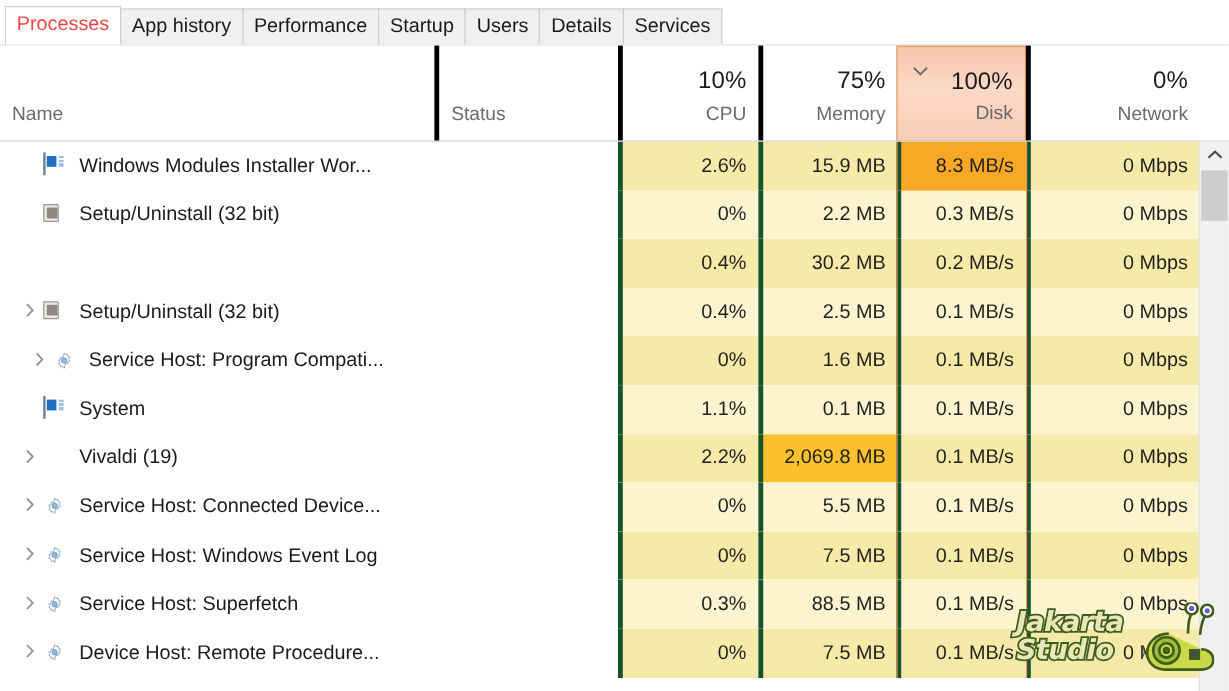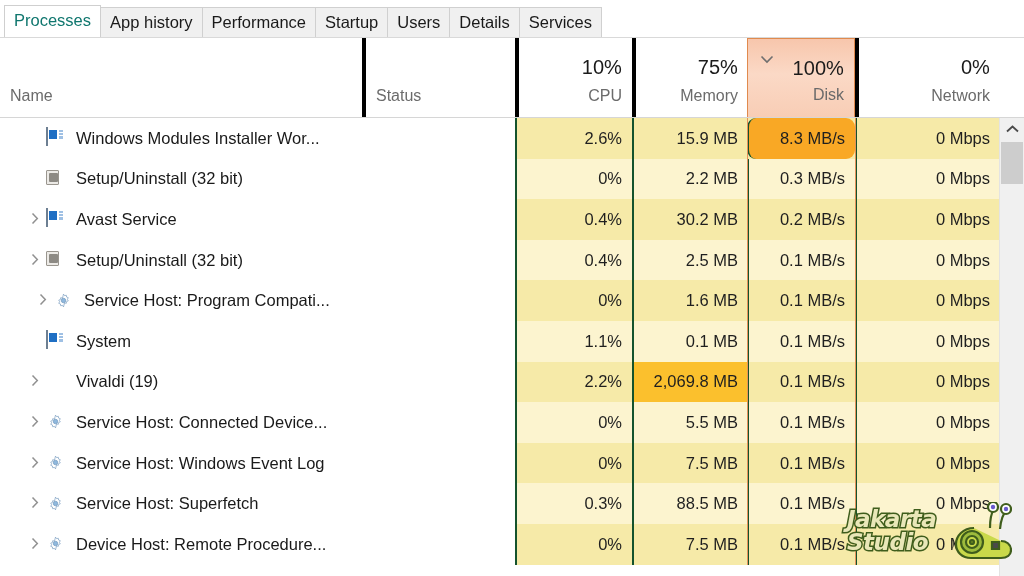--- a/index.html
+++ b/index.html
@@ -42,21 +42,21 @@
     white-space: nowrap;
     cursor: default;
     position: relative;
     z-index: 1;
   }
   .tab.active {
     background: #ffffff;
     border-color: #cfcfcf;
     padding-bottom: 7px;
     z-index: 3;
-    color: #0f766e;
+    color: #ef4444;
   }
 
   
   .header {
     position: absolute;
     left: 0; top: 38px;
     width: 1024px; height: 80px;
     background: #ffffff;
     box-sizing: border-box;
   }
@@ -144,40 +144,40 @@
     box-sizing: border-box;
     display: flex;
     align-items: center;
   }
   .cell.num {
     justify-content: flex-end;
     padding-right: 10px;
     font-size: 16.5px;
     color: #1f1f1f;
   }
-  .cell.divider { border-left: 2px solid #14532d; }
-
-  
-  .heat-hot  { background: #f9a825 !important; border-radius: 9px; }
+  .cell.divider { border-left: 4px solid #14532d; }
+
+  
+  .heat-hot  { background: #f9a825 !important; }
   .heat-mid  { background: #fbc02d !important; }
 
   
   .disk-rule-l, .disk-rule-r {
     position: absolute;
     top: 0; width: 1px; height: 100%;
     background: #e5915a;
     z-index: 4;
   }
   .disk-rule-l { left: 747px; }
   .disk-rule-r { left: 855px; }
 
   
   .cell.name {
     left: 0; width: 362px;
-    padding-left: 12px;
+    padding-left: 2px;
   }
   .chev {
     width: 22px;
     margin-left: 12px;
     color: #8a8a8a;
     font-size: 15px;
     line-height: 1;
     flex: 0 0 22px;
     text-align: center;
     cursor: default;
@@ -396,27 +396,20 @@
       <div class="cell num divider" style="left: 515px; width: 117px;">0%</div>
       <div class="cell num divider" style="left: 632px; width: 116px;">2.2 MB</div>
       <div class="cell num divider" style="left: 747px; width: 108px;">0.3 MB/s</div>
       <div class="cell num divider" style="left: 855px; width: 145px;">0 Mbps</div>
       <div class="disk-rule-l"></div>
       <div class="disk-rule-r"></div>
     </div>
     <div class="row odd">
       <div class="bg-name"></div>
       <div class="bg-metrics"></div>
-      <div class="cell name" style="left: 0px; width: 362px;">
-        <span class="chev"><svg width="8" height="13" viewBox="0 0 8 13">
-            <polyline points="1.5,1.5 6.3,6.5 1.5,11.5" fill="none" stroke="#909090" stroke-width="1.5"></polyline>
-          </svg></span>
-        <span class="proc-icon"><span class="ic-window"></span></span>
-        <span class="proc-name">Avast Service</span>
-      </div>
       <div class="cell" style="left: 362px; width: 153px;"></div>
       <div class="cell num divider" style="left: 515px; width: 117px;">0.4%</div>
       <div class="cell num divider" style="left: 632px; width: 116px;">30.2 MB</div>
       <div class="cell num divider" style="left: 747px; width: 108px;">0.2 MB/s</div>
       <div class="cell num divider" style="left: 855px; width: 145px;">0 Mbps</div>
       <div class="disk-rule-l"></div>
       <div class="disk-rule-r"></div>
     </div>
     <div class="row even">
       <div class="bg-name"></div>

